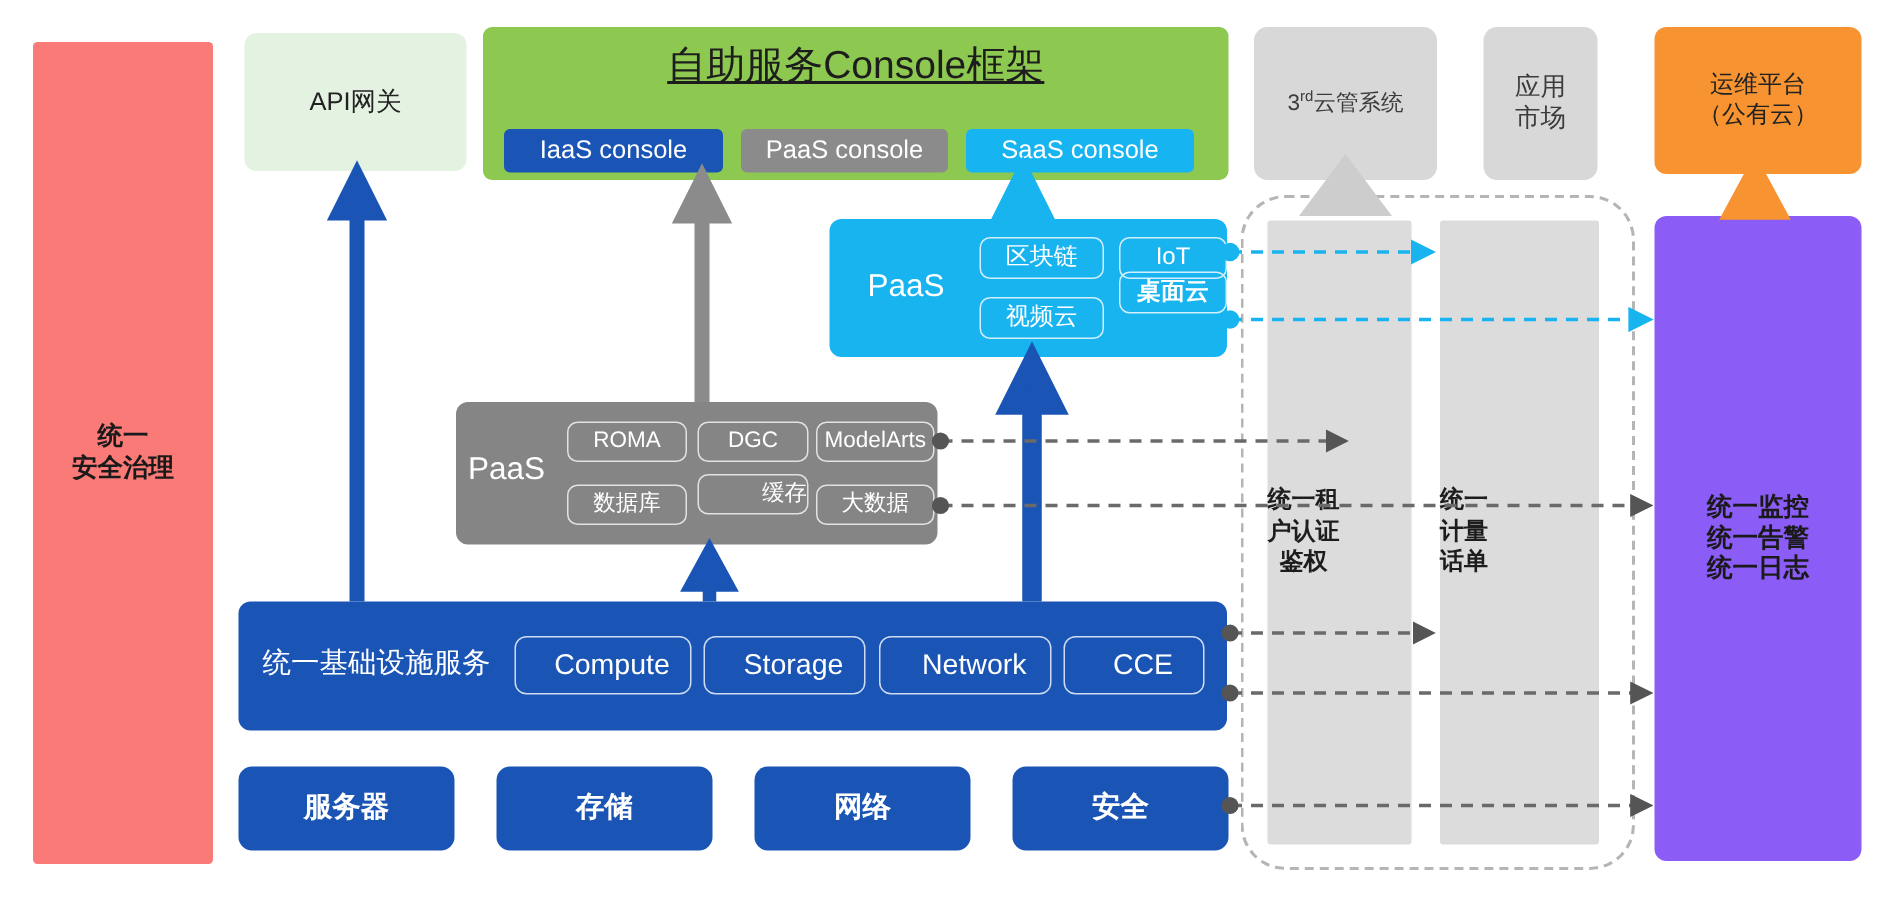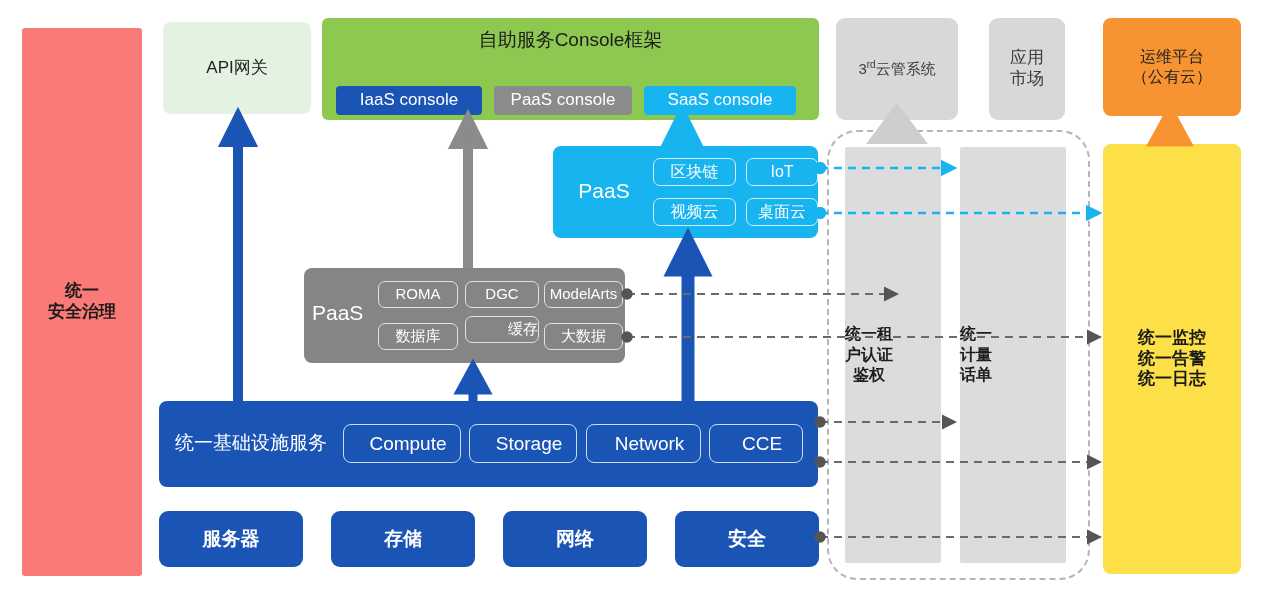--- a/index.html
+++ b/index.html
@@ -29,21 +29,21 @@
   }
 
   
   .console-frame {
     left: 322px; top: 18px; width: 497px; height: 102px;
     background: #8dc850; border-radius: 6px;
     display: block;
   }
   .console-title {
     position: absolute; left: 0; top: 10px; width: 100%;
-    text-align: center; font-size: 19px; color: #1d1d1d;
+    text-align: center; font-size: 26px; color: #1d1d1d; text-decoration: underline;
   }
   .chip { position: absolute; top: 68px; height: 29px; border-radius: 4px;
           display: flex; align-items: center; justify-content: center;
           color: #fff; font-size: 17px; }
   .chip-iaas { left: 14px; width: 146px; background: #1a55b5; }
   .chip-paas { left: 172px; width: 138px; background: #8b8b8b; }
   .chip-saas { left: 322px; width: 152px; background: #16b4f0; }
 
   
   .thirdcloud {
@@ -57,21 +57,21 @@
   }
 
   
   .ops-top {
     left: 1103px; top: 18px; width: 138px; height: 98px;
     background: #f79331; border-radius: 8px; color: #222; font-size: 16px;
   }
   
   .ops-panel {
     left: 1103px; top: 144px; width: 138px; height: 430px;
-    background: #fde047; border-radius: 8px; color: #1a1a1a;
+    background: #8b5cf6; border-radius: 8px; color: #1a1a1a;
     font-size: 17px; font-weight: 700;
   }
 
   
   .saas {
     left: 553px; top: 146px; width: 265px; height: 92px;
     background: #18b4f0; border-radius: 8px; display: block;
   }
   .saas-label { position: absolute; left: 12px; top: 32px; width: 78px;
                 color: #fff; font-size: 21px; text-align: center; }
@@ -200,21 +200,21 @@
     <div class="saas-label">PaaS</div>
     <div class="s-chip" style="left:100px; top:12px; width:83px;">
       <span>区块链</span>
     </div>
     <div class="s-chip" style="left:193px; top:12px; width:72px;">
       <span>IoT</span>
     </div>
     <div class="s-chip" style="left:100px; top:52px; width:83px;">
       <span>视频云</span>
     </div>
-    <div class="s-chip" style="left:193px; top:52px; width:72px;">
+    <div class="s-chip" style="left:193px; top:35px; width:72px;font-weight:bold;">
       <span>桌面云</span>
     </div>
   </div>
 
   <div class="box paas">
     <div class="paas-label">PaaS</div>
     <div class="p-chip" style="left:74px; top:13px; width:80px;">
       <span>ROMA</span>
     </div>
     <div class="p-chip" style="left:161px; top:13px; width:74px;">

